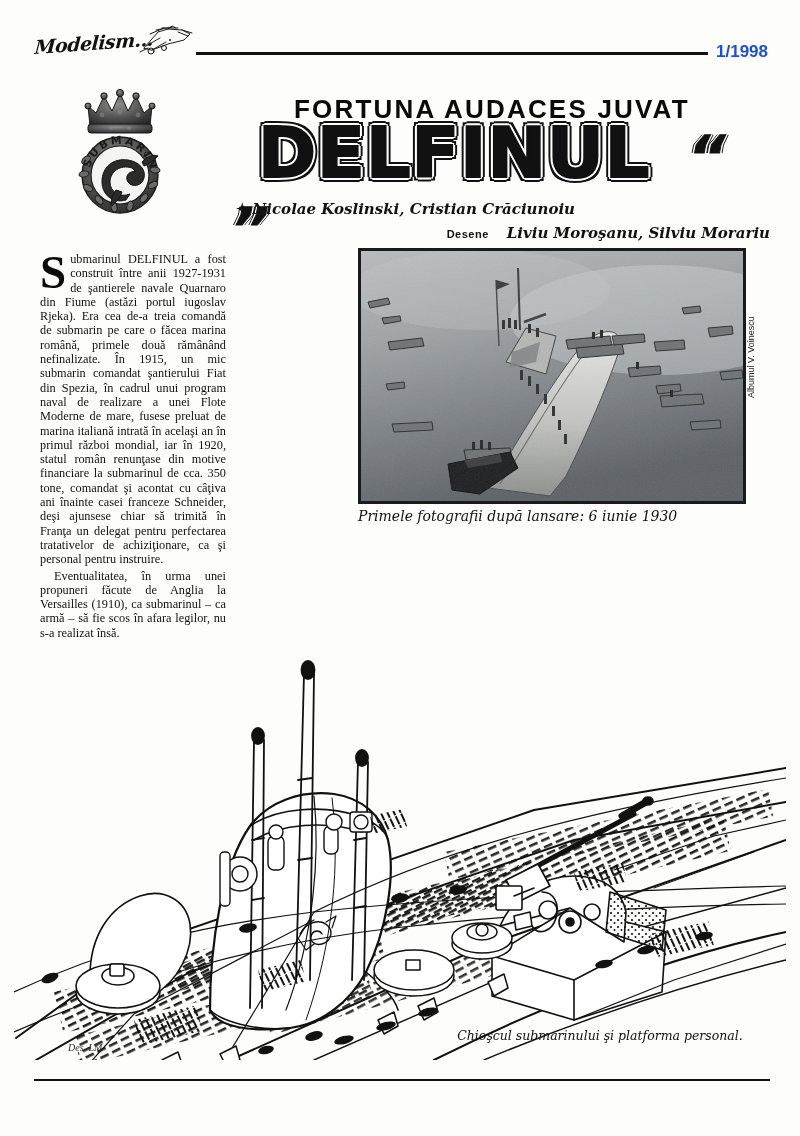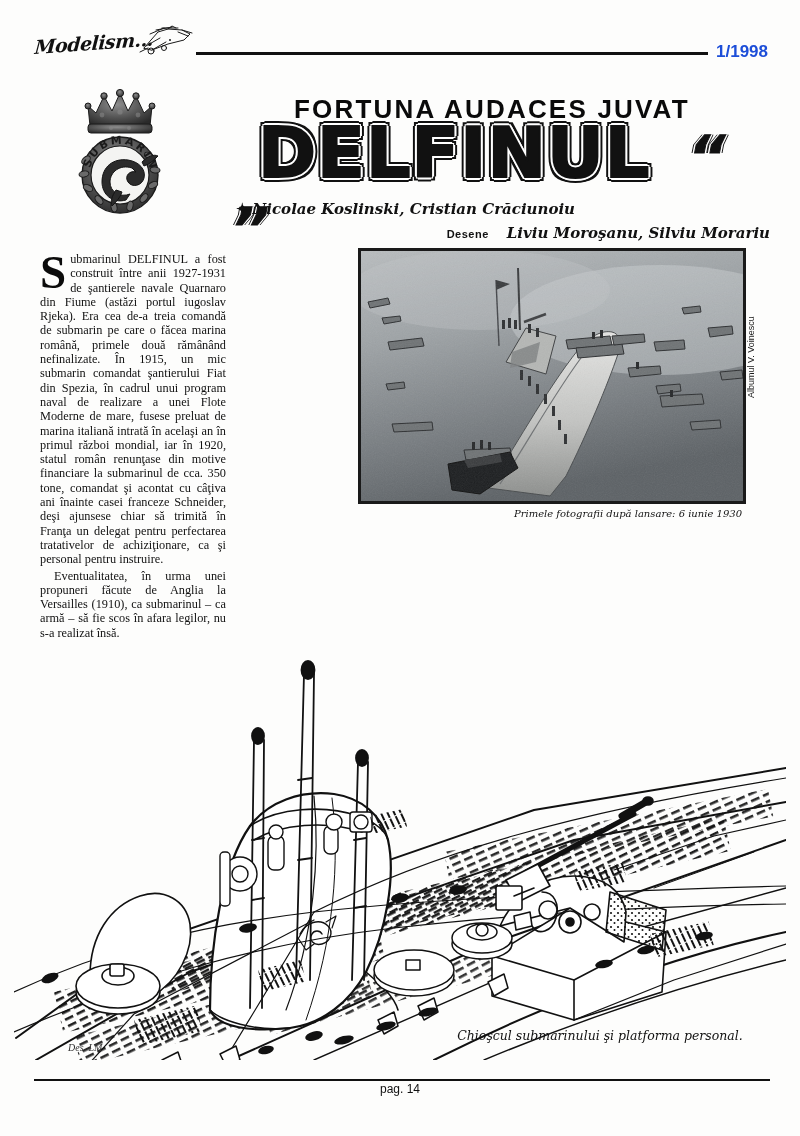--- a/index.html
+++ b/index.html
@@ -206,24 +206,24 @@
     font-size: 9px;
     color: #1a1a1a;
     white-space: nowrap;
     transform: rotate(-90deg);
     transform-origin: left top;
   }
   .photo-caption {
     position: absolute;
     left: 358px; top: 508px;
     width: 384px;
-    text-align: right;
+    text-align: left;
     font-family: "DejaVu Serif", serif;
     font-style: italic;
-    font-size: 10px;
+    font-size: 14px;
     color: #111;
   }
 
   
   .drawing {
     position: absolute;
     left: 14px; top: 540px;
     width: 772px; height: 520px;
   }
   .drawing-caption {
@@ -642,15 +642,14 @@
         <ellipse cx="632" cy="410" rx="9" ry="4" transform="rotate(-12 632 410)"></ellipse>
         <ellipse cx="690" cy="396" rx="9" ry="4" transform="rotate(-12 690 396)"></ellipse>
       </g>
     </g>
   </svg>
 
   <div class="artist-sig">Des. LM</div>
   <div class="drawing-caption">Chioşcul submarinului şi platforma personal.</div>
 
   <div class="footer-rule"></div>
-  <div class="footer-page">pag. 14</div>
 
 </div>
 
 </body></html>

